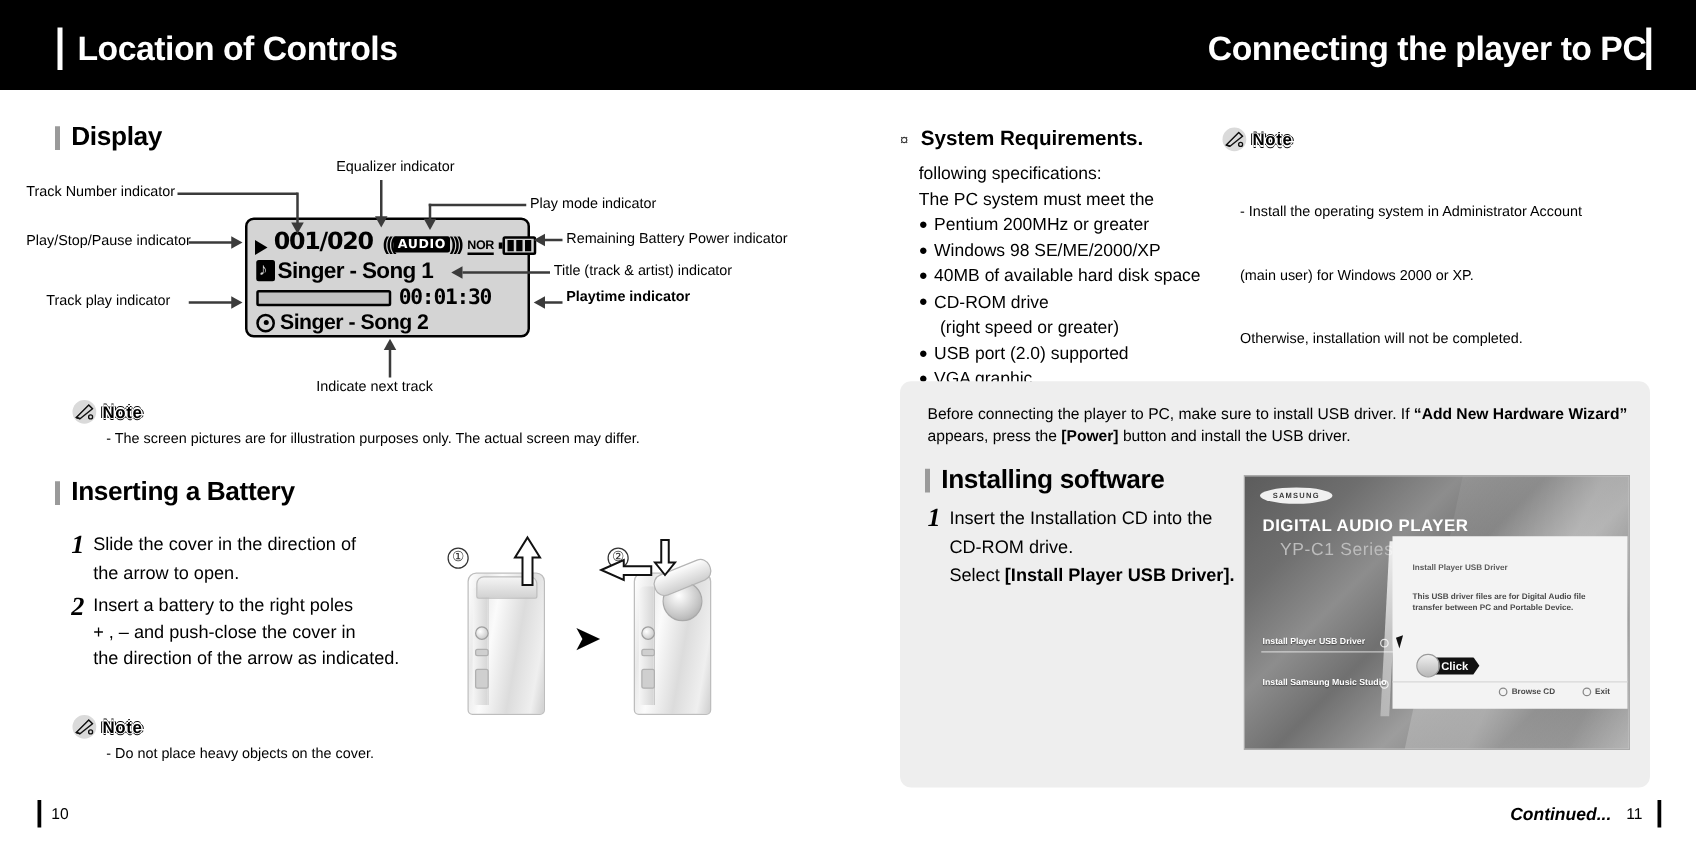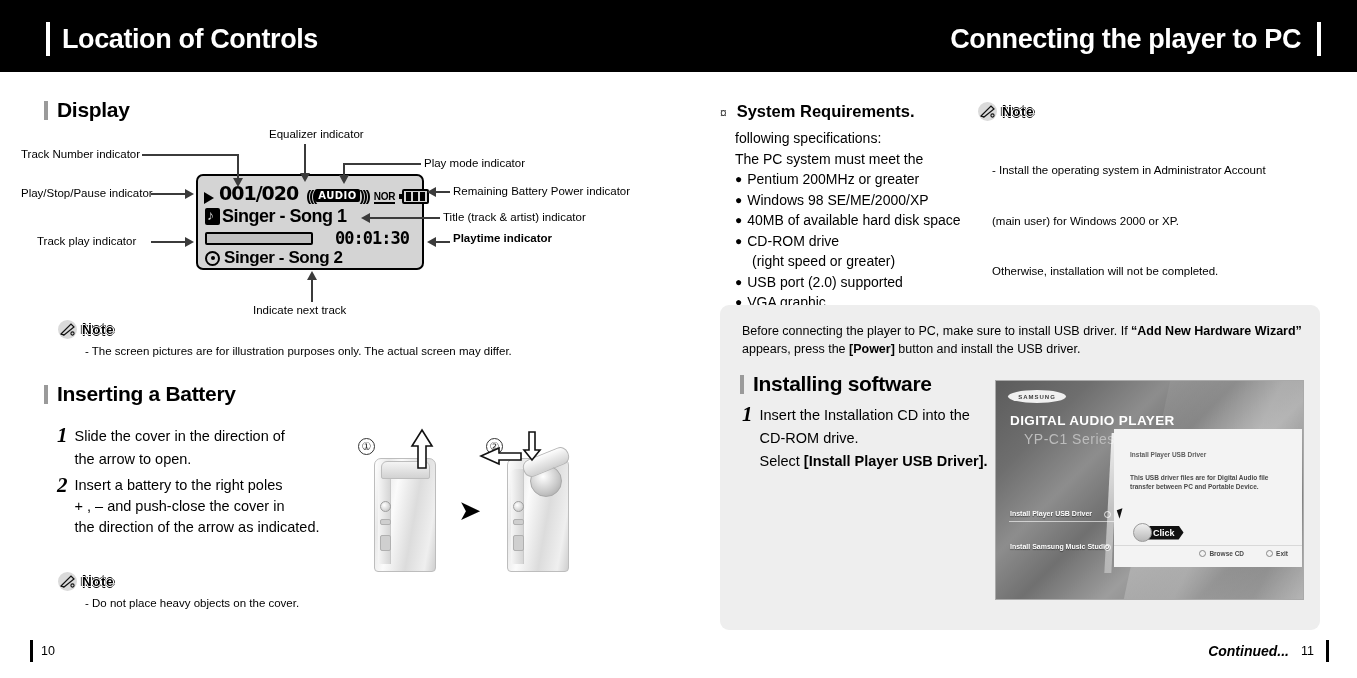--- a/index.html
+++ b/index.html
@@ -17,21 +17,21 @@
   .header{
     position:absolute;left:0;top:0;width:1357px;height:72px;
     background:#000000;
   }
   .hdr-left{
     position:absolute;left:46px;top:22px;
     display:flex;align-items:center;gap:12px;
   }
   .hdr-right{
     position:absolute;right:36px;top:22px;
-    display:flex;align-items:center;gap:16px;
+    display:flex;align-items:center;gap:0;
   }
   .hdr-bar{
     width:4px;height:34px;background:#ffffff;display:block;
   }
   .hdr-title{
     color:#ffffff;font-size:27px;font-weight:bold;
     letter-spacing:-0.4px;white-space:nowrap;
     line-height:30px;
   }
 
@@ -93,21 +93,21 @@
     width:15px;height:17px;background:#000;border-radius:2px;
     position:relative;
   }
   .note-icon-sq:after{
     content:"\266A";color:#d4d4d4;font-size:14px;position:absolute;
     left:2px;top:-1px;line-height:17px;
   }
   .songtitle{font-size:18px;font-weight:bold;letter-spacing:-0.5px;}
   .lcd-row3{
     position:absolute;left:7px;top:52px;right:6px;height:20px;
-    display:flex;align-items:center;gap:22px;
+    display:flex;align-items:center;gap:6px;
   }
   .progress{
     width:108px;height:13px;border:2px solid #000;box-sizing:border-box;
     border-radius:2px;background:#c0c0c0;padding:1px;
   }
   .progress-fill{width:38%;height:100%;background:#000;}
   .playtime{
     font-family:"DejaVu Sans Mono", monospace;
     font-size:17px;font-weight:bold;letter-spacing:-1px;
   }

